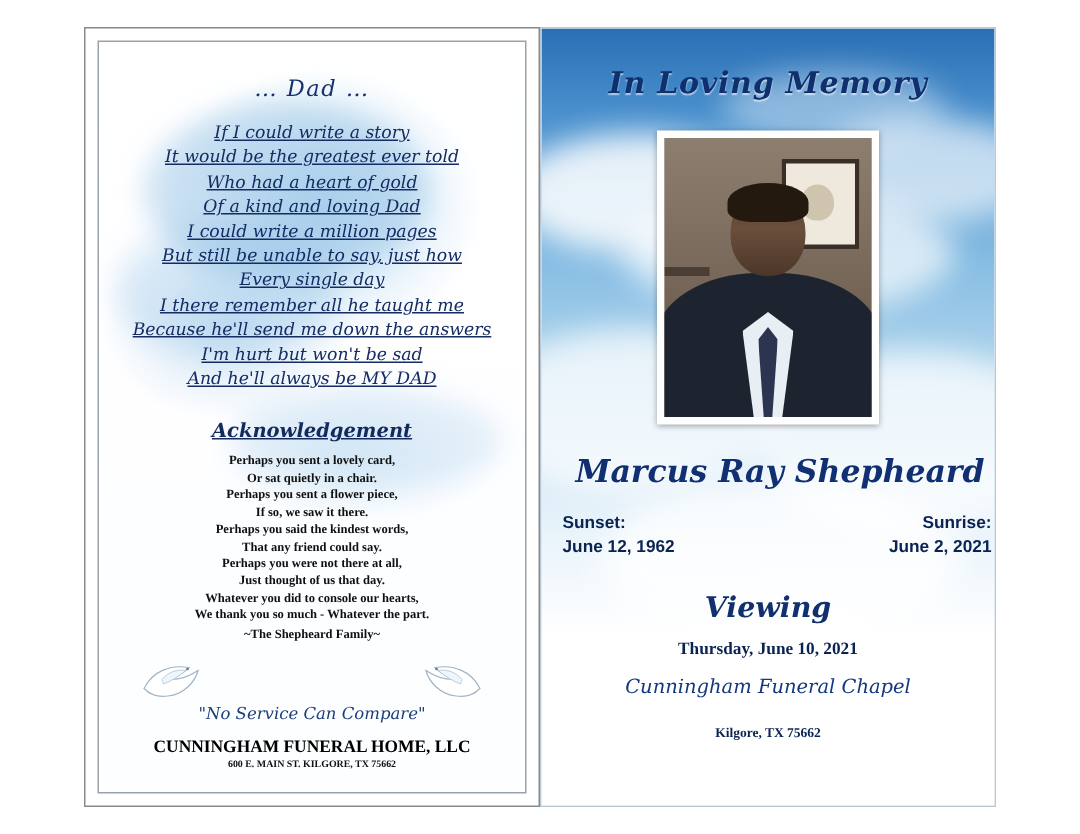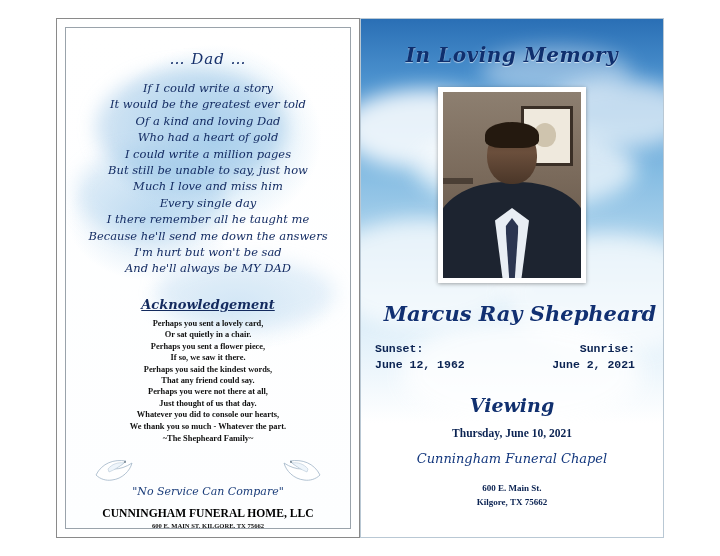--- a/index.html
+++ b/index.html
@@ -77,20 +77,21 @@
   .poem-body {
     position: relative;
     text-align: center;
     font-family: "DejaVu Serif", serif;
     font-style: italic;
     font-size: 11.5px;
     line-height: 16.4px;
     color: #142c63;
     margin-top: 12px;
     padding: 0 14px;
+    text-decoration: underline;
   }
   .poem-body div { white-space: nowrap; }
 
   .ack-title {
     position: relative;
     text-align: center;
     font-family: "DejaVu Serif", serif;
     font-style: italic;
     font-weight: bold;
     font-size: 13px;
@@ -294,24 +295,24 @@
     font-size: 21px;
     color: #113072;
     text-shadow: 0 1px 1px rgba(255,255,255,0.55);
     padding-left: 16px;
   }
 
   .dates-row {
     position: absolute;
     top: 322px;
     left: 14px;
-    right: 28px;
+    right: 2px;
     display: flex;
     justify-content: space-between;
-    font-family: Liberation Mono, monospace;
+    font-family: Liberation Sans, sans-serif;
     font-weight: bold;
     font-size: 11.5px;
     color: #0b2352;
     align-items: flex-end;
   }
   .date-col { line-height: 16px; }
   .date-col.right { text-align: right; }
 
   .viewing-title {
     position: absolute;
@@ -365,25 +366,24 @@
     <div class="left-inner">
       <div class="cloud-l1"></div>
       <div class="cloud-l2"></div>
       <div class="cloud-l3"></div>
 
       <div class="poem-title">… Dad …</div>
 
       <div class="poem-body">
         <div>If I could write a story</div>
         <div>It would be the greatest ever told</div>
+        <div>Who had a heart of gold</div>
         <div>Of a kind and loving Dad</div>
-        <div>Who had a heart of gold</div>
         <div>I could write a million pages</div>
         <div>But still be unable to say, just how</div>
-        <div>Much I love and miss him</div>
         <div>Every single day</div>
         <div>I there remember all he taught me</div>
         <div>Because he'll send me down the answers</div>
         <div>I'm hurt but won't be sad</div>
         <div>And he'll always be MY DAD</div>
       </div>
 
       <div class="ack-title">Acknowledgement</div>
 
       <div class="ack-body">
@@ -457,19 +457,18 @@
         <div class="date-col right">
           <div>Sunrise:</div>
           <div>June 2, 2021</div>
         </div>
       </div>
 
       <div class="viewing-title">Viewing</div>
       <div class="viewing-date">Thursday, June 10, 2021</div>
       <div class="chapel-name">Cunningham Funeral Chapel</div>
       <div class="chapel-addr">
-        <div>600 E. Main St.</div>
         <div>Kilgore, TX 75662</div>
       </div>
     </div>
   </div>
 
 </div>
 
 </body></html>

